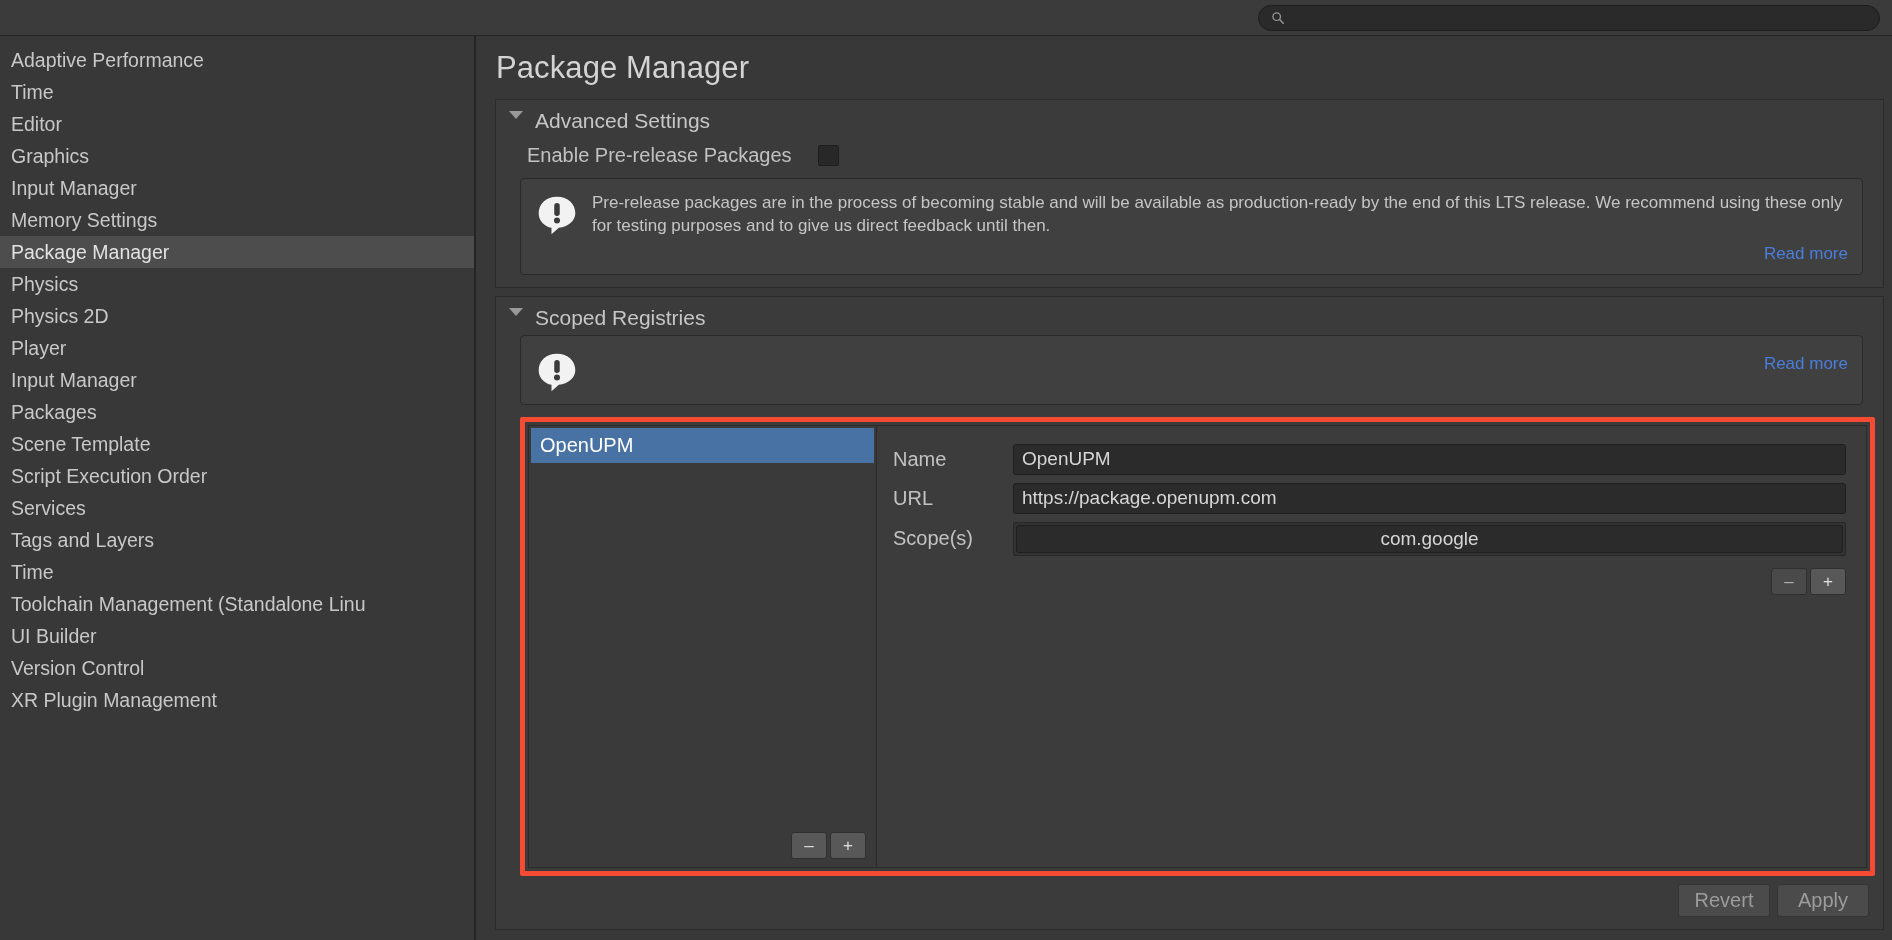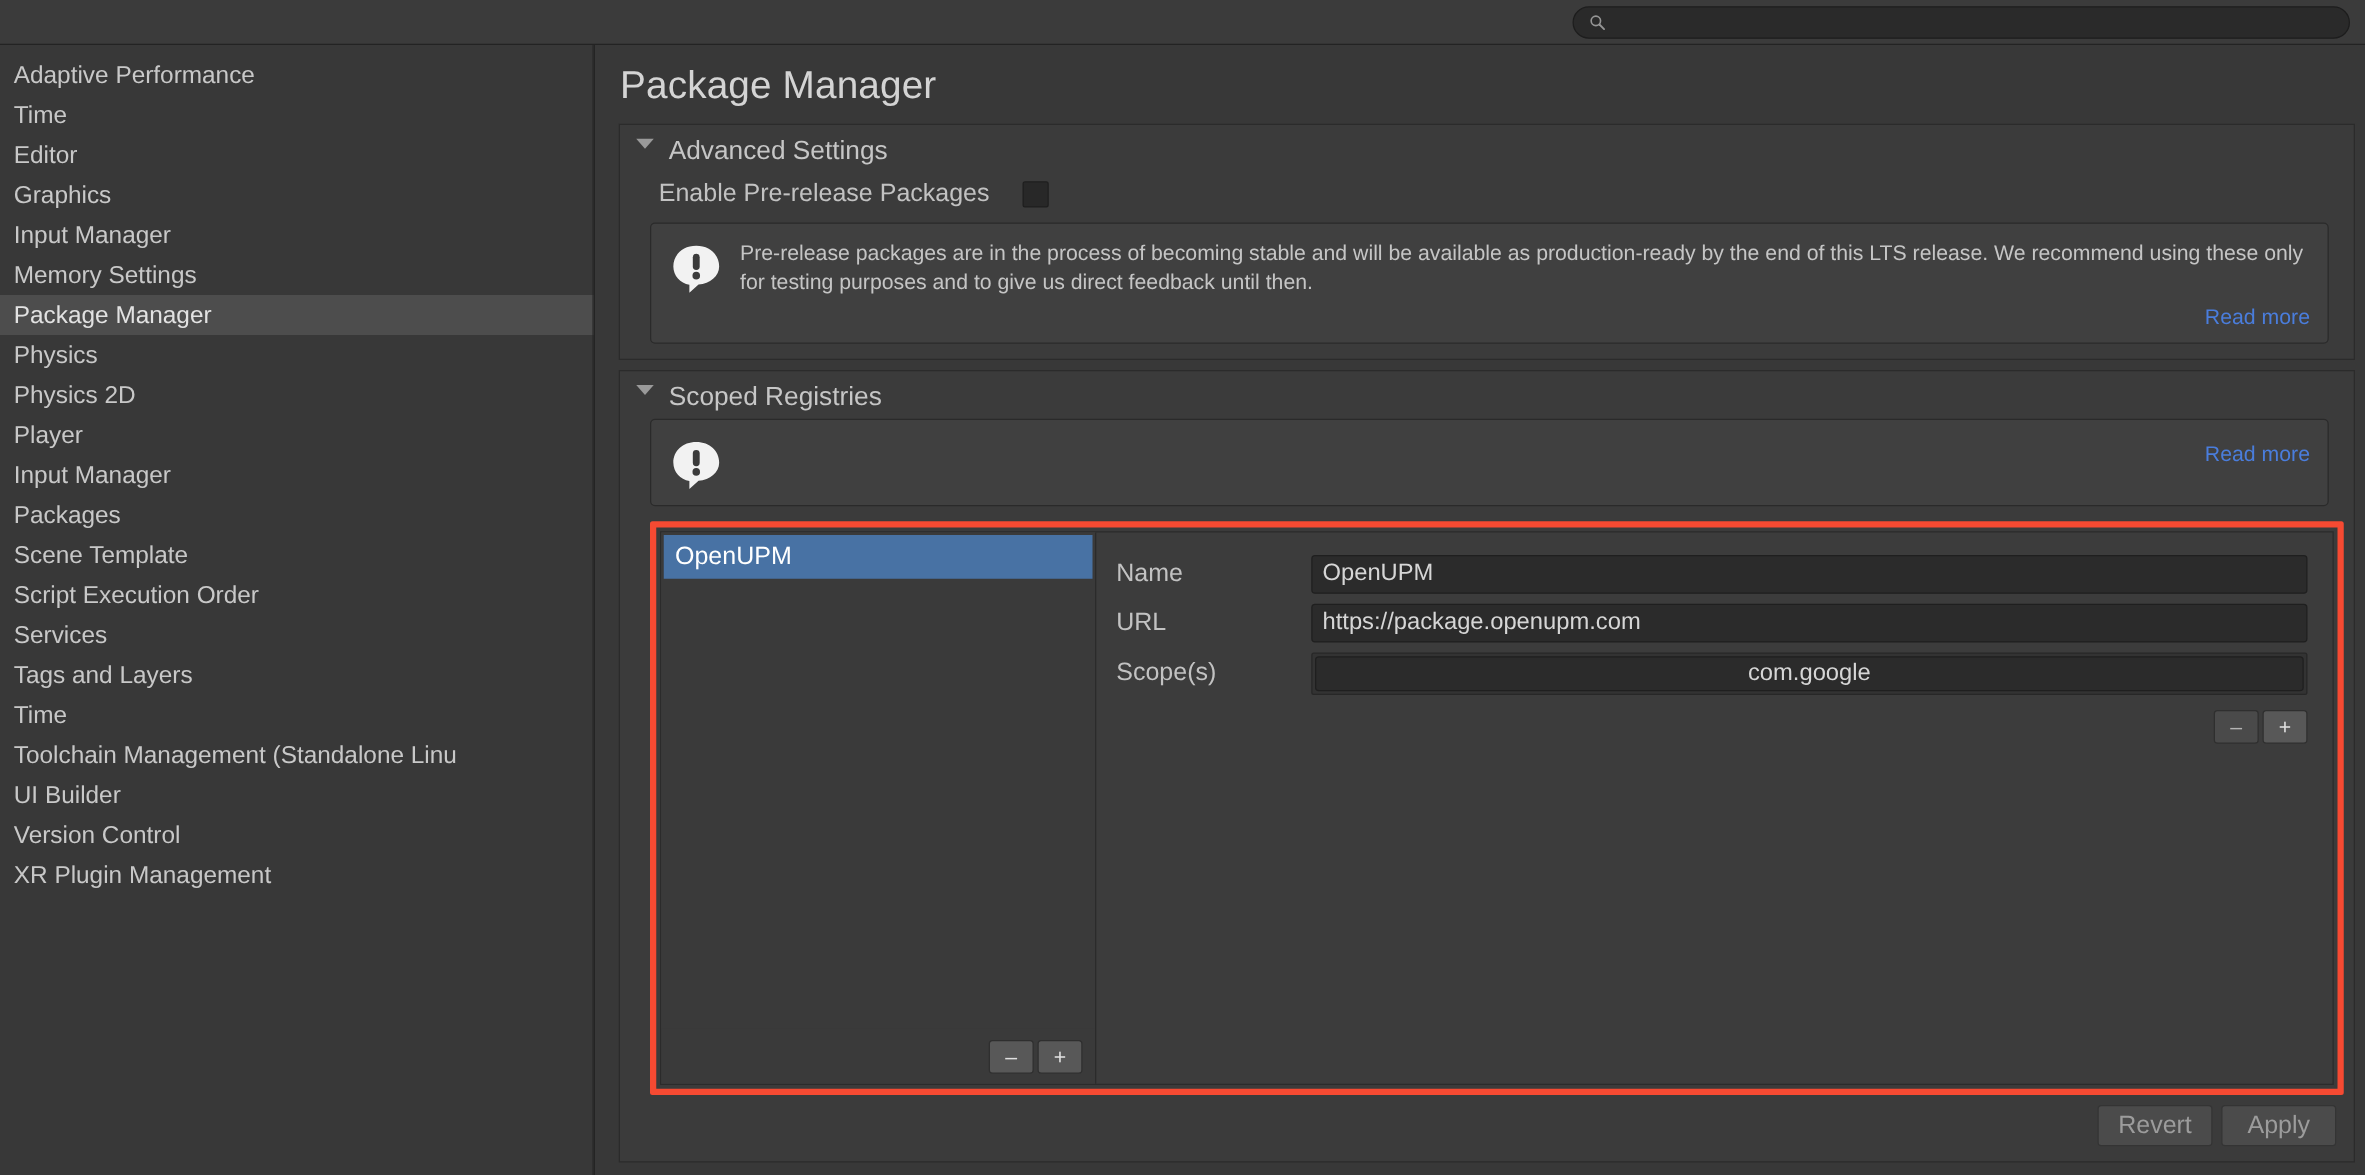--- a/index.html
+++ b/index.html
@@ -256,21 +256,20 @@
     flex: 1;
     min-width: 0;
     display: flex;
     flex-direction: column;
     padding: 18px 20px 0 16px;
   }
   .field-row {
     display: flex;
     align-items: center;
     margin-bottom: 8px;
-    gap: 36px;
   }
   .field-label {
     width: 120px;
     min-width: 120px;
     font-size: 20px;
     color: #c2c2c2;
   }
   .field-input {
     flex: 1;
     height: 31px;

